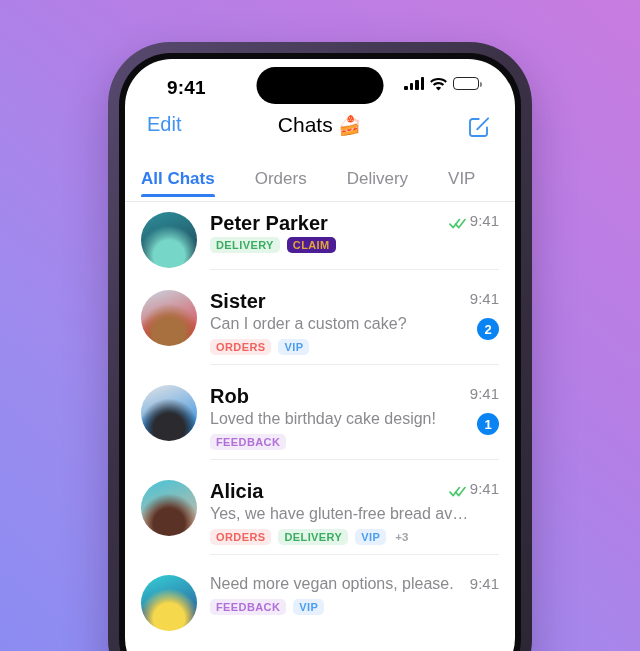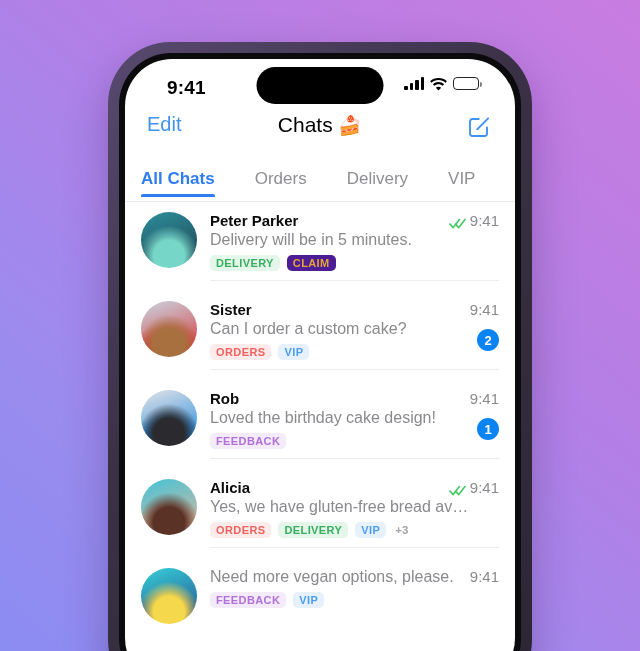--- a/index.html
+++ b/index.html
@@ -174,21 +174,21 @@
   }
   .chat-body {
     flex: 1;
     min-width: 0;
     border-bottom: 1px solid #ececed;
     padding-bottom: 9px;
     position: relative;
   }
   .chat-row:last-child .chat-body { border-bottom: none; }
   .chat-name {
-    font-size: 15px;
+    font-size: 20px;
     font-weight: bold;
     color: #0b0b0b;
     margin: 0 0 2px 0;
   }
   .chat-preview {
     font-size: 16px;
     color: #8a8a8e;
     margin: 0 0 6px 0;
     white-space: nowrap;
     overflow: hidden;
@@ -292,21 +292,20 @@
           <div class="tab">Delivery</div>
           <div class="tab">VIP</div>
           <div class="tab">Feedback</div>
         </div>
 
       <div id="chat-list">
           <div class="chat-row">
             <div class="avatar" style="background: radial-gradient(circle at 50% 78%, rgb(118, 214, 200) 0%, rgb(118, 214, 200) 30%, transparent 58%), radial-gradient(circle at 50% 118%, rgb(29, 63, 78) 0%, rgb(29, 63, 78) 40%, transparent 62%), linear-gradient(160deg, rgb(46, 143, 156) 0%, rgb(29, 63, 78) 100%);"></div>
             <div class="chat-body">
               <div class="chat-name">Peter Parker</div>
-              <div class="chat-preview">Delivery will be in 5 minutes.</div>
               <div class="tag-row">
                 <span class="tag" style="color: rgb(58, 174, 96); background: rgb(228, 246, 233);">DELIVERY</span>
                 <span class="tag" style="color: rgb(227, 164, 58); background: #4c1d95;">CLAIM</span>
               </div>
               <div class="chat-meta">
                 <span class="check-icon"><svg width="17" height="11" viewBox="0 0 17 11" fill="none">
                     <path d="M1 6.2L4.2 9.6L10.4 1.6" stroke="#49c96a" stroke-width="1.7" stroke-linecap="round" stroke-linejoin="round"></path>
                     <path d="M6.6 6.2L9.8 9.6L16 1.6" stroke="#49c96a" stroke-width="1.7" stroke-linecap="round" stroke-linejoin="round"></path>
                   </svg></span>
                 <span class="chat-time">9:41</span>

